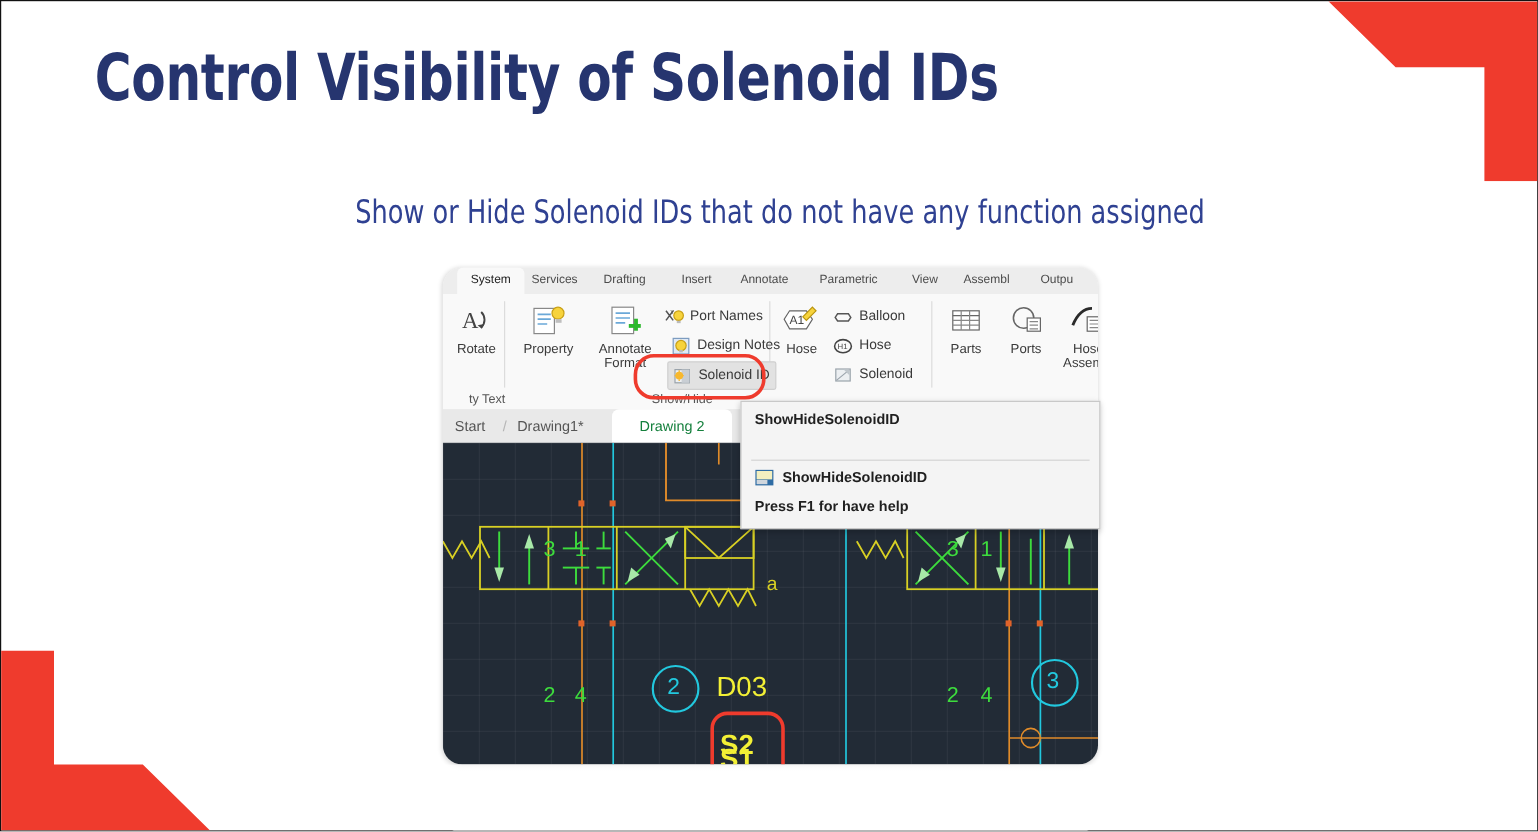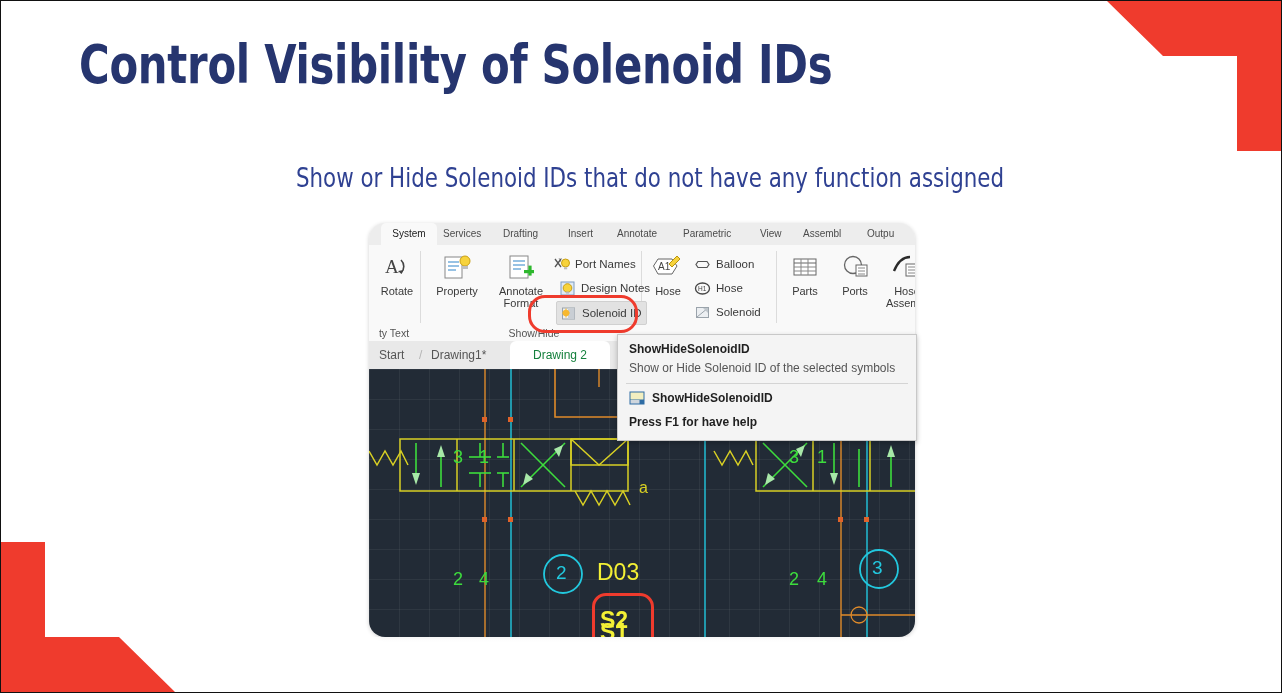--- a/index.html
+++ b/index.html
@@ -56,21 +56,21 @@
   .ribbon{position:absolute;left:0;top:0;width:546px;height:118px;background:#f4f4f4;}
   .ribbon-tabs{position:relative;height:22px;background:#ededed;}
   .rtab{
     position:absolute;top:0;height:22px;line-height:22px;
     font-size:10px;color:#4b4b4b;white-space:nowrap;
   }
   .rtab.active{background:#f9f9f9;color:#222;border-radius:5px 5px 0 0;}
   .ribbon-body{position:relative;height:96px;background:#f9f9f9;}
   .rgroup-sep{position:absolute;top:6px;width:1px;height:72px;background:#dcdcdc;}
   .grp-label{
-    position:absolute;font-size:10.5px;color:#555;white-space:nowrap;text-align:center;
+    position:absolute;font-size:10.5px;color:#555;white-space:nowrap;text-align:right;
   }
   .big-btn{position:absolute;text-align:center;width:56px;}
   .big-btn .bi{height:34px;display:flex;align-items:center;justify-content:center;}
   .big-btn .bl{font-size:11px;color:#3a3a3a;line-height:12px;}
   .small-btn{position:absolute;display:flex;align-items:center;gap:5px;height:22px;}
   .small-btn .si{width:17px;height:17px;display:flex;align-items:center;justify-content:center;}
   .small-btn .sl{font-size:11.5px;color:#3a3a3a;white-space:nowrap;}
   #btn-solenoid-id{background:#e2e2e2;border:1px solid #d0d0d0;border-radius:2px;padding:0 5px 0 3px;}
 
   
@@ -434,21 +434,20 @@
 
   <div id="app-reflection">
 
     <div class="refl-fade"></div>
   </div>
 
   <div id="annot-solenoid-id"></div>
 
   <div id="tooltip">
     <div class="tt-title">ShowHideSolenoidID</div>
-    <div class="tt-desc">Show or Hide Solenoid ID of the selected symbols</div>
     <div class="tt-rule"></div>
     <div class="tt-icon">
       <svg width="16" height="14" viewBox="0 0 16 14">
         <rect x="0.5" y="0.5" width="15" height="13" fill="#2e6ca4"></rect>
         <rect x="1.5" y="1.5" width="13" height="7" fill="#f2efc0"></rect>
         <rect x="1.5" y="9" width="9" height="3.5" fill="#cfd6dd"></rect>
       </svg>
     </div>
     <div class="tt-cmd">ShowHideSolenoidID</div>
     <div class="tt-help">Press F1 for have help</div>

